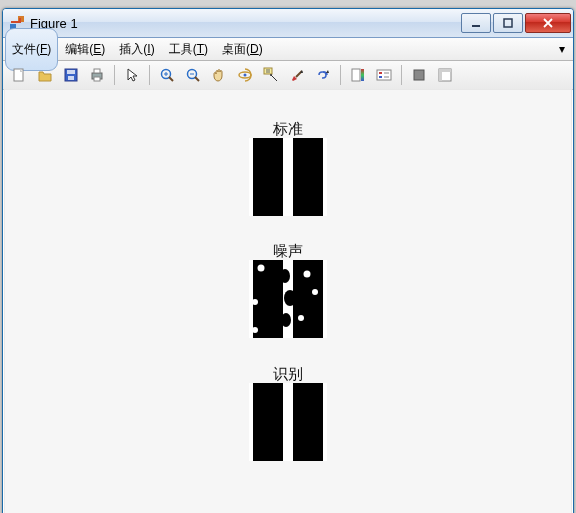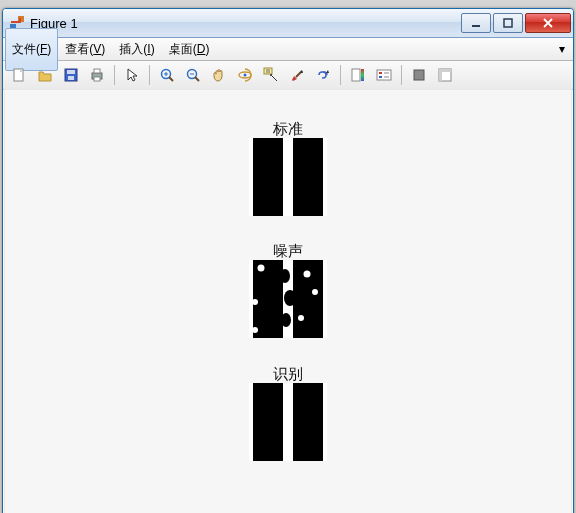--- a/index.html
+++ b/index.html
@@ -5,21 +5,21 @@
   html, body { margin:0; padding:0; font-family: "Segoe UI", Tahoma, sans-serif; font-size:12px; }
   body { background:#d4d4d4; width:576px; height:513px; overflow:hidden; }
   .window { position:absolute; top:8px; left:2px; width:570px; height:507px; border:1px solid #1a6aa8; border-radius:4px; background:#fff; overflow:hidden; box-shadow:0 0 3px rgba(0,0,0,.4);}
   .titlebar { height:28px; background:linear-gradient(#f3f7fc,#dce7f5 45%,#c7d8ee 46%,#dae6f4); display:flex; align-items:center; padding:0 2px 0 6px; border-bottom:1px solid #7a9cc6;}
   .app-icon { width:16px; height:16px; margin-right:5px; }
   .title-text { flex:1; color:#000; font-size:13px; }
   .wbtn { width:28px; height:18px; margin-left:2px; border:1px solid #5a7ca6; border-radius:2px; display:flex; align-items:center; justify-content:center; }
   .wbtn.min,.wbtn.max{ background:linear-gradient(#f0f5fb,#d2e0f0);}
   .wbtn.close{ width:44px; background:linear-gradient(#f07b7b,#d73a2f 45%,#c0281c 46%,#e2614f); border-color:#8a2a22;}
   .menubar { height:22px; background:linear-gradient(#fcfcfc,#ececec); border-bottom:1px solid #b6b6b6; display:flex; align-items:center; padding:0 2px;}
-  .menu-item { padding:12px 6px; color:#000; cursor:default; border:1px solid transparent; border-radius:2px;}
+  .menu-item { padding:12px 6px; color:#000; cursor:default; border:1px solid transparent; border-radius:9px;}
   .menu-item.active{ background:linear-gradient(#e9f1fb,#cde0f6); border-color:#8cacd4;}
   .menu-accel{ text-decoration:underline;}
   .menubar .drop { margin-left:auto; color:#000; padding:0 6px;}
   .toolbar { height:28px; background:linear-gradient(#fafafa,#eaeaea); border-bottom:1px solid #c2c2c2; display:flex; align-items:center; padding:0 4px; gap:2px;}
   .tbtn { width:22px; height:22px; display:flex; align-items:center; justify-content:center; border:1px solid transparent; border-radius:3px;}
   .sep{ width:1px; height:20px; background:#b8b8b8; margin:0 3px;}
   svg{display:block;}
   .canvas { position:absolute; top:80px; left:1px; right:1px; bottom:1px; background:#f6f6f6; }
   .plot-title{ position:absolute; left:50%; transform:translateX(-50%); font-size:15px; color:#111;}
   .imgbox{ position:absolute; left:50%; transform:translateX(-50%); width:78px; height:78px; background:#fff; }
@@ -52,22 +52,23 @@
       </div>
     <div class="wbtn close">
         <svg width="12" height="10">
           <path d="M2 1 L10 9 M10 1 L2 9" stroke="#fff" stroke-width="1.8"></path>
         </svg>
       </div>
   </div>
 
   <div class="menubar">
     <span class="menu-item active"><span>文件</span>(<span class="menu-accel">F</span>)</span>
-    <span class="menu-item"><span>查看</span>(<span class="menu-accel">V</span>)</span>
+    <span class="menu-item"><span>编辑</span>(<span class="menu-accel">E</span>)</span>
     <span class="menu-item"><span>插入</span>(<span class="menu-accel">I</span>)</span>
+    <span class="menu-item"><span>工具</span>(<span class="menu-accel">T</span>)</span>
     <span class="menu-item"><span>桌面</span>(<span class="menu-accel">D</span>)</span>
     <span class="drop">▾</span>
   </div>
 
   <div class="toolbar">
     <div class="tbtn">
         <svg width="16" height="16">
           <rect x="3" y="2" width="9" height="12" fill="#fff" stroke="#888"></rect>
           <polygon points="9,2 12,5 9,5" fill="#ccc"></polygon>
         </svg>

